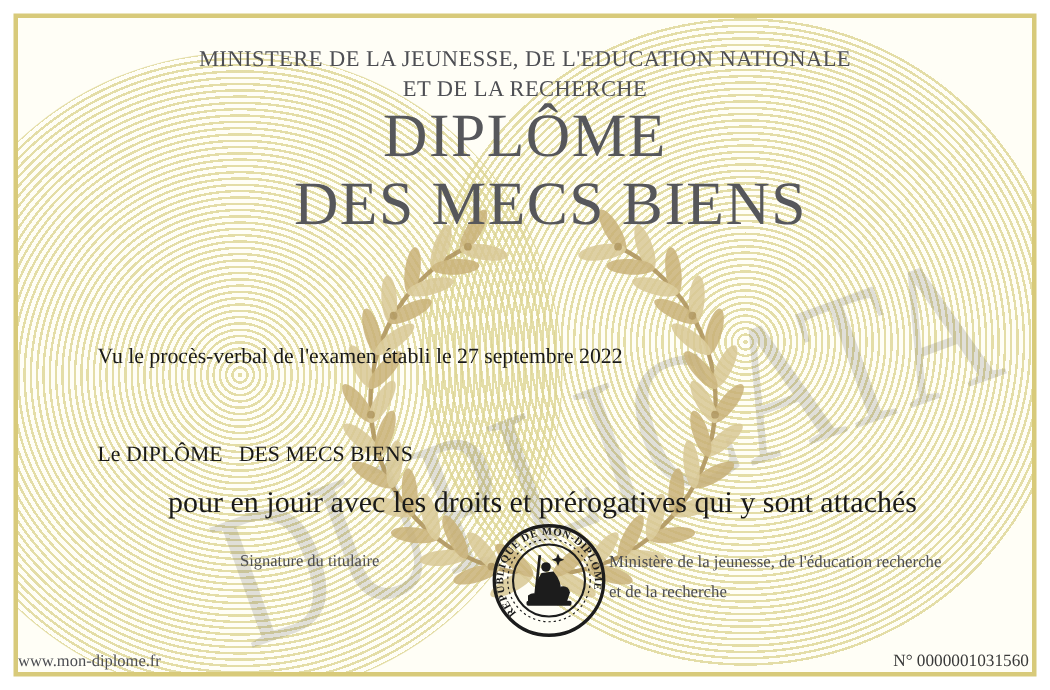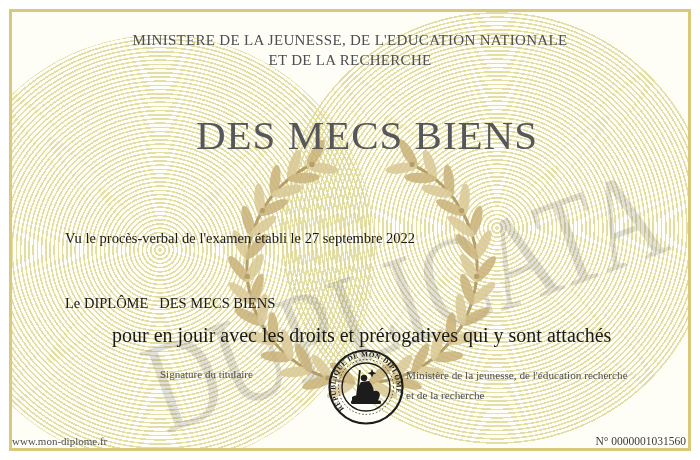--- a/index.html
+++ b/index.html
@@ -123,20 +123,21 @@
         <ellipse cx="186.36717746162148" cy="50.18404266498666" rx="16" ry="5.2" fill="var(--c-wreath_light)" opacity="0.95" transform="rotate(-188.20000000000002 186.36717746162148 50.18404266498666)"></ellipse>
         <circle cx="197.05157642781762" cy="46.46334128874773" r="2.6" fill="var(--c-wreath_dark)"></circle>
       </g>
   </svg>
 
   <div class="header">
     <div>MINISTERE DE LA JEUNESSE, DE L'EDUCATION NATIONALE</div>
     <div>ET DE LA RECHERCHE</div>
   </div>
 
+  <div class="title l1">DIPLÔME</div>
   <div class="title l2">DES MECS BIENS</div>
 
   <div class="body-block">
     <div>Vu le procès-verbal de l'examen établi le 27 septembre 2022</div>
     <div>Le DIPLÔME&nbsp;&nbsp; DES MECS BIENS</div>
     
   </div>
 
   <div class="grant">pour en jouir avec les droits et prérogatives qui y sont attachés</div>
 

